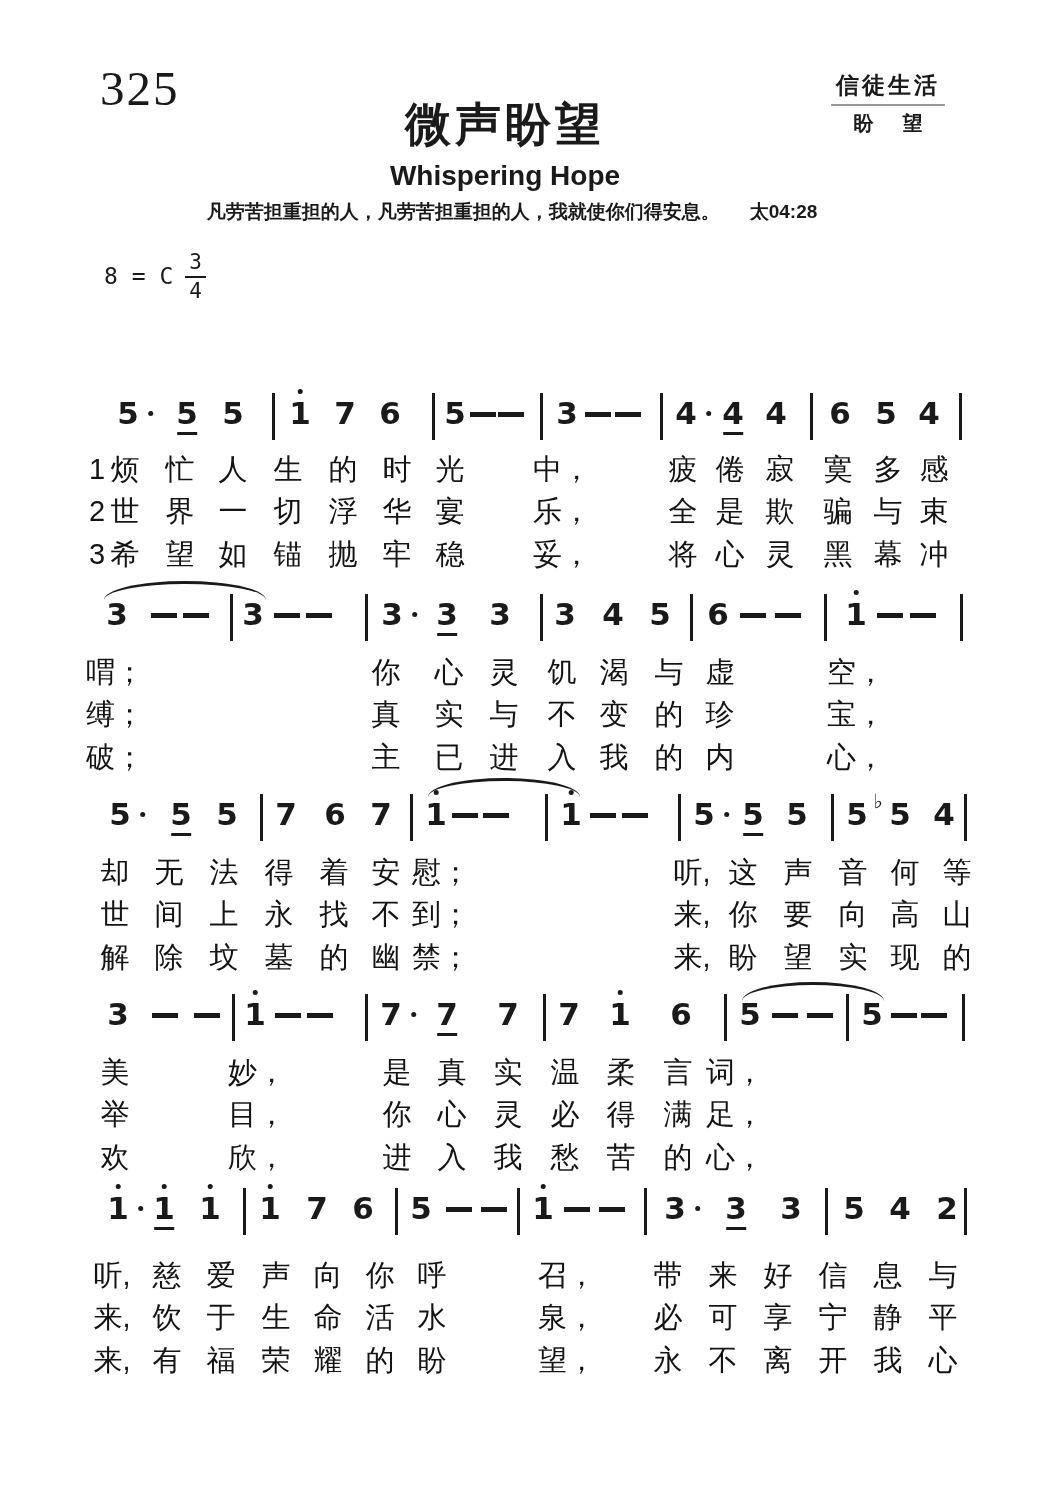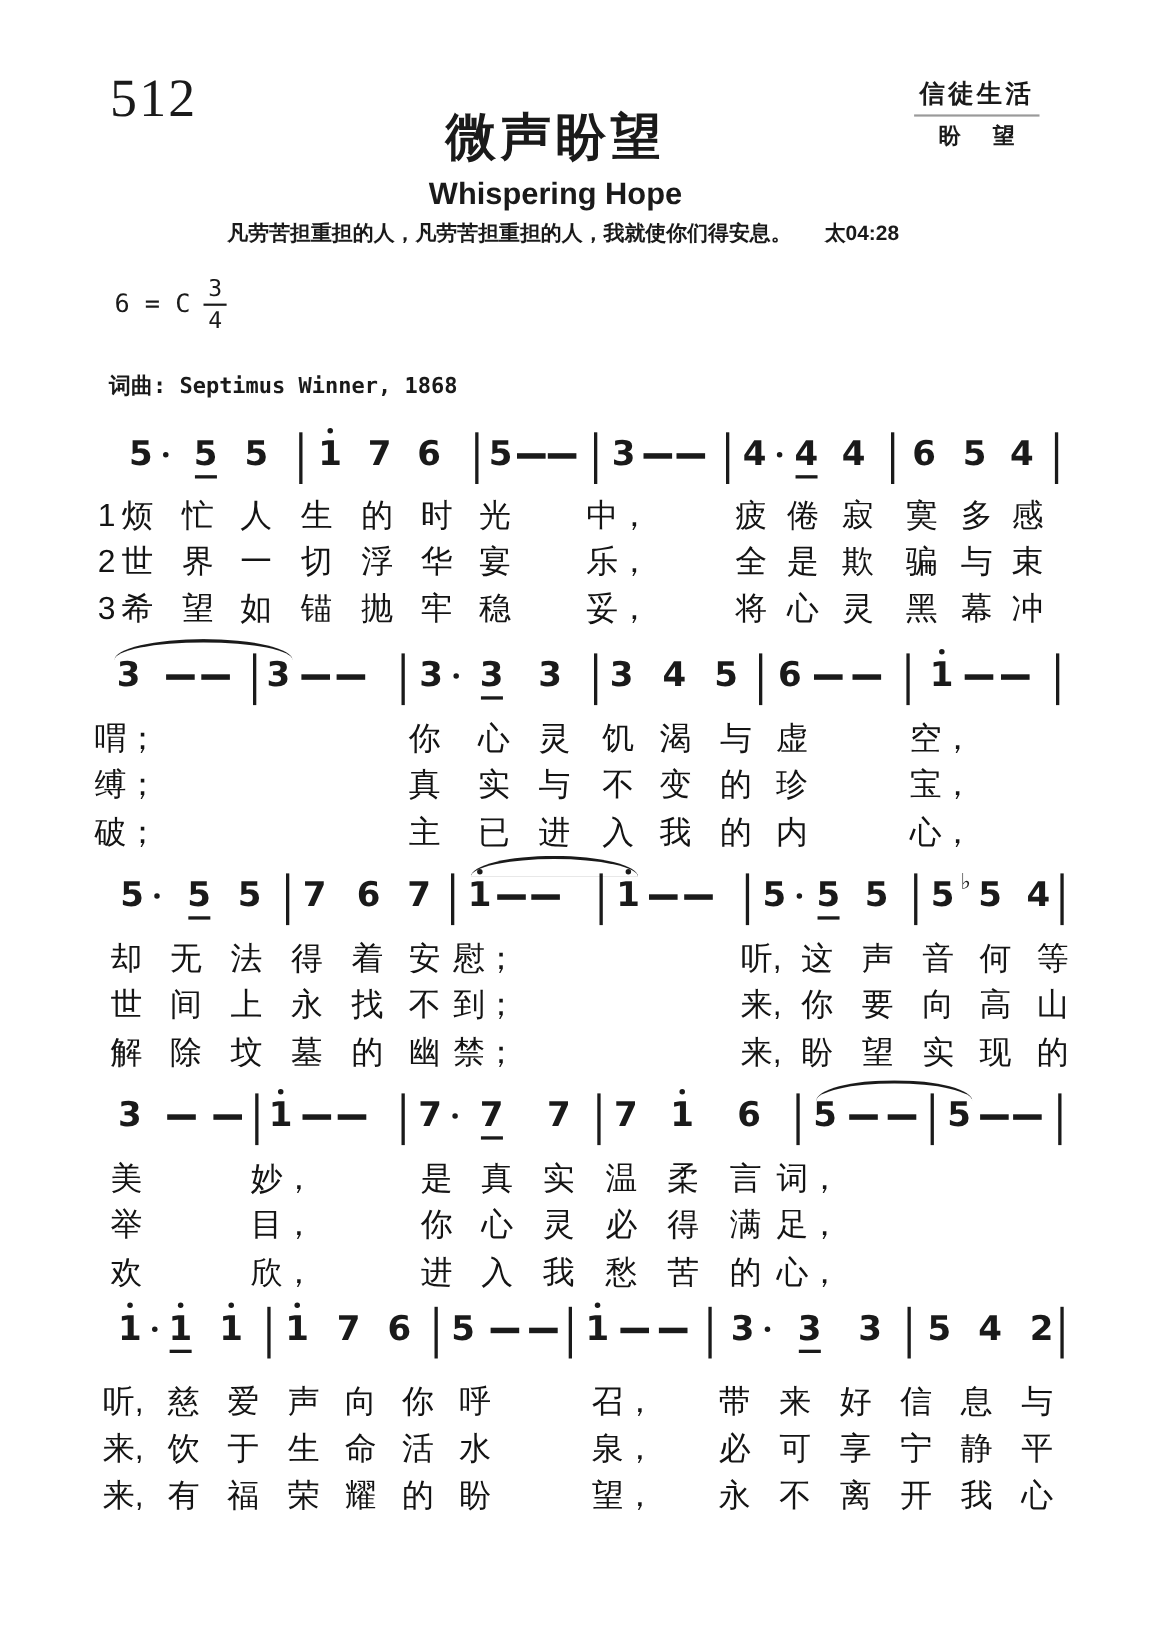--- a/index.html
+++ b/index.html
@@ -32,38 +32,37 @@
   .flat{position:absolute;left:-16px;top:-8px;font-size:20px;font-weight:700;font-style:normal;}
   .dash{position:absolute;transform:translateX(-50%);width:26px;height:5px;background:#1a1a1a;}
   .bar{position:absolute;width:3px;height:47px;background:#1a1a1a;}
   .slur{position:absolute;height:16px;border-top:3px solid #1a1a1a;border-radius:50% 50% 0 0 / 100% 100% 0 0;}
   .lyr{position:absolute;transform:translateX(-50%);font-size:29px;line-height:1.2;white-space:nowrap;color:#141414;}
 </style>
 </head>
 <body>
 
 <div id="page">
-  <div class="abs hymn-no">512</div>
+  <div class="abs hymn-no">325</div>
 
   <div class="abs cx title">微声盼望</div>
   <div class="abs cx subtitle">Whispering Hope</div>
 
   <div class="abs cx scripture">
     <span>凡劳苦担重担的人，凡劳苦担重担的人，我就使你们得安息。</span><span class="ref">太04:28</span>
   </div>
 
   <div class="abs cx cat">信徒生活</div>
   <div class="abs cat-line"></div>
   <div class="abs cx subcat">盼 望</div>
 
   <div class="abs keyline">
-    <span>6 = C</span><span class="frac"><span class="num">3</span><span class="den">4</span></span>
+    <span>8 = C</span><span class="frac"><span class="num">3</span><span class="den">4</span></span>
   </div>
 
-  <div class="abs credit">词曲: Septimus Winner, 1868</div>
 
   <div id="score" style="position:absolute;left:0;top:0;width:1049px;height:1489px;">
       <div class="note" style="left: 128px; top: 398px;">5<i class="adot"></i></div>
       <div class="note u" style="left: 187px; top: 398px;">5</div>
       <div class="note" style="left: 233px; top: 398px;">5</div>
       <div class="bar" style="left: 272px; top: 393px;"></div>
       <div class="note h" style="left: 300px; top: 398px;">1</div>
       <div class="note" style="left: 345px; top: 398px;">7</div>
       <div class="note" style="left: 390px; top: 398px;">6</div>
       <div class="bar" style="left: 432px; top: 393px;"></div>

